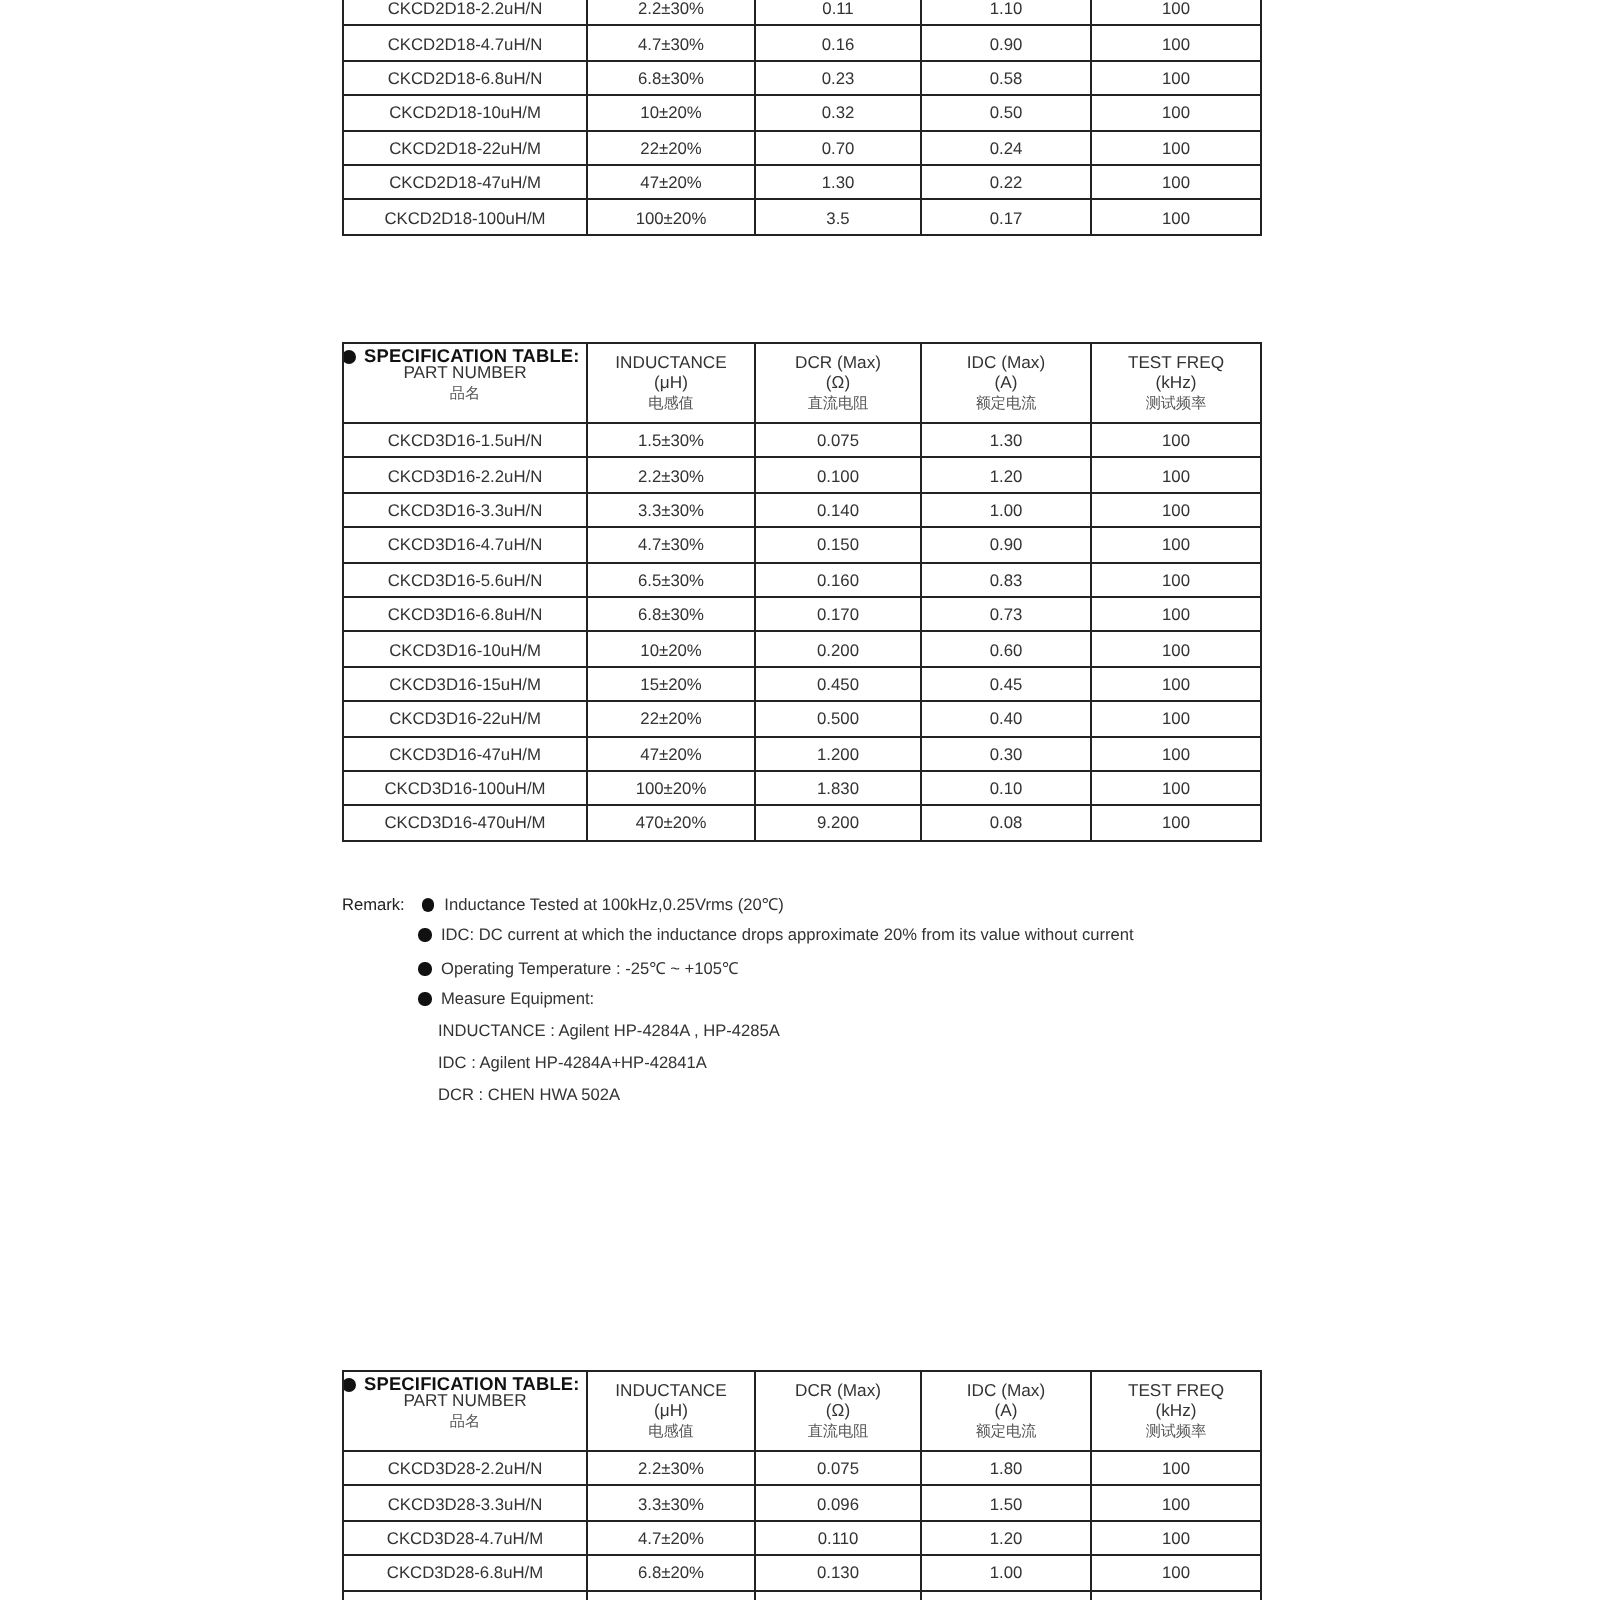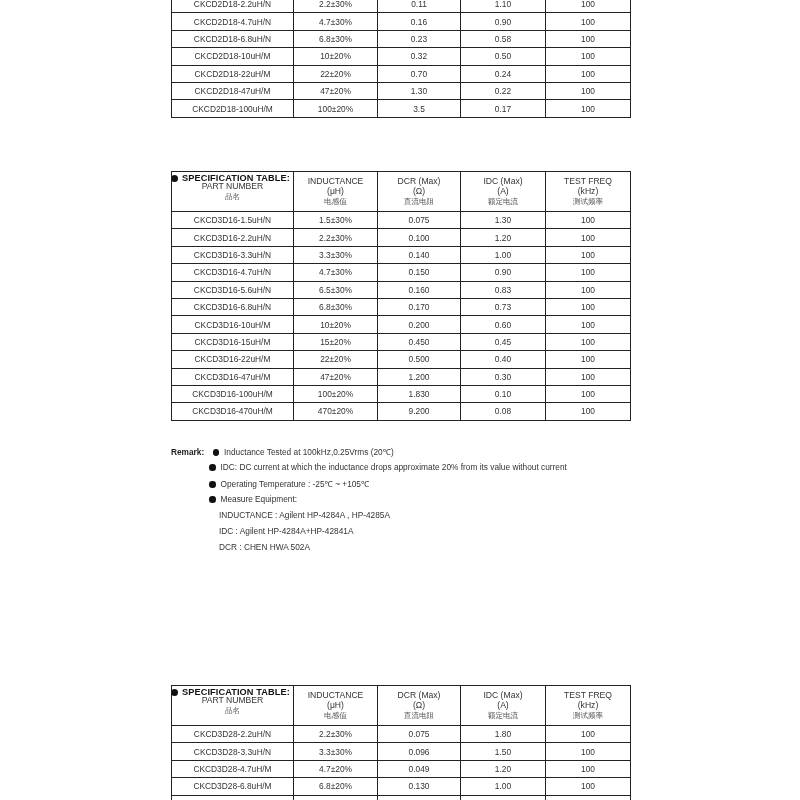--- a/index.html
+++ b/index.html
@@ -13,21 +13,21 @@
   .tbl tr.row td { height:16.4px; line-height:14px; }
   .tbl th { height:39px; line-height:10.5px; vertical-align:middle; color:#333; font-size:8.6px; }
   .tbl th .zh { font-family:"DejaVu Serif", serif; font-size:7.6px; color:#555; display:block; }
   .tbl th .en, .tbl th .unit { display:block; }
   .sec-title { position:absolute; left:171px; font-size:9.2px; font-weight:bold; color:#111;
                letter-spacing:0.1px;margin-top:16px; }
   .sec-title .dot { display:inline-block; width:7px; height:7px; border-radius:50%; background:#111;
                     margin-right:4px; vertical-align:-0.5px; }
   .remarks { position:absolute; left:171px; top:446px; font-size:8.3px; color:#333; }
   .remarks .line { position:absolute; white-space:nowrap; }
-  .remarks .lbl { font-weight:bold; color:#222; }
+  .remarks .lbl { font-weight:normal; color:#222; }
   .remarks .dot { display:inline-block; width:6.5px; height:6.5px; border-radius:50%; background:#111;
                   margin-right:5px; vertical-align:-0.5px; }
 </style>
 </head>
 <body>
 
 <table class="tbl" style="top:-5px;">
   <colgroup>
       <col class="c1">
       <col class="c2">
@@ -284,21 +284,21 @@
       <tr class="row">
         <td>CKCD3D28-3.3uH/N</td>
         <td>3.3±30%</td>
         <td>0.096</td>
         <td>1.50</td>
         <td>100</td>
       </tr>
       <tr class="row">
         <td>CKCD3D28-4.7uH/M</td>
         <td>4.7±20%</td>
-        <td>0.049</td>
+        <td>0.110</td>
         <td>1.20</td>
         <td>100</td>
       </tr>
       <tr class="row">
         <td>CKCD3D28-6.8uH/M</td>
         <td>6.8±20%</td>
         <td>0.130</td>
         <td>1.00</td>
         <td>100</td>
       </tr>

